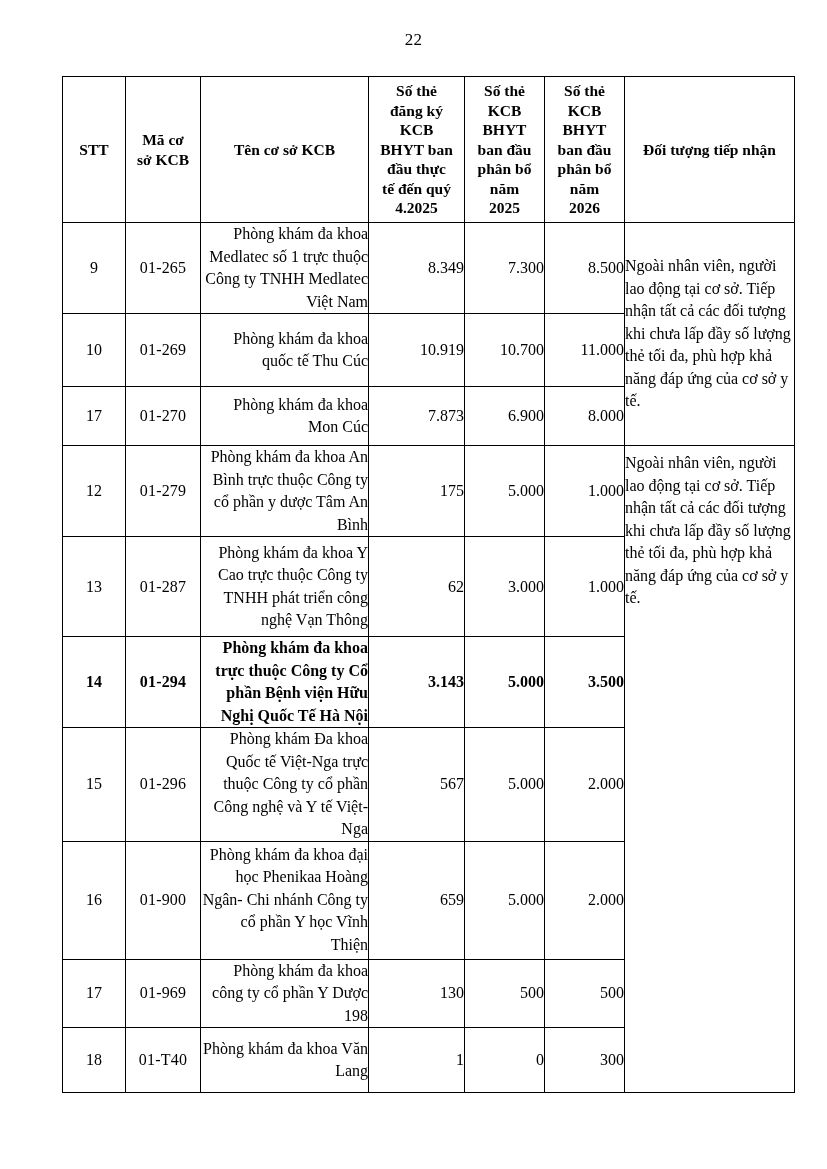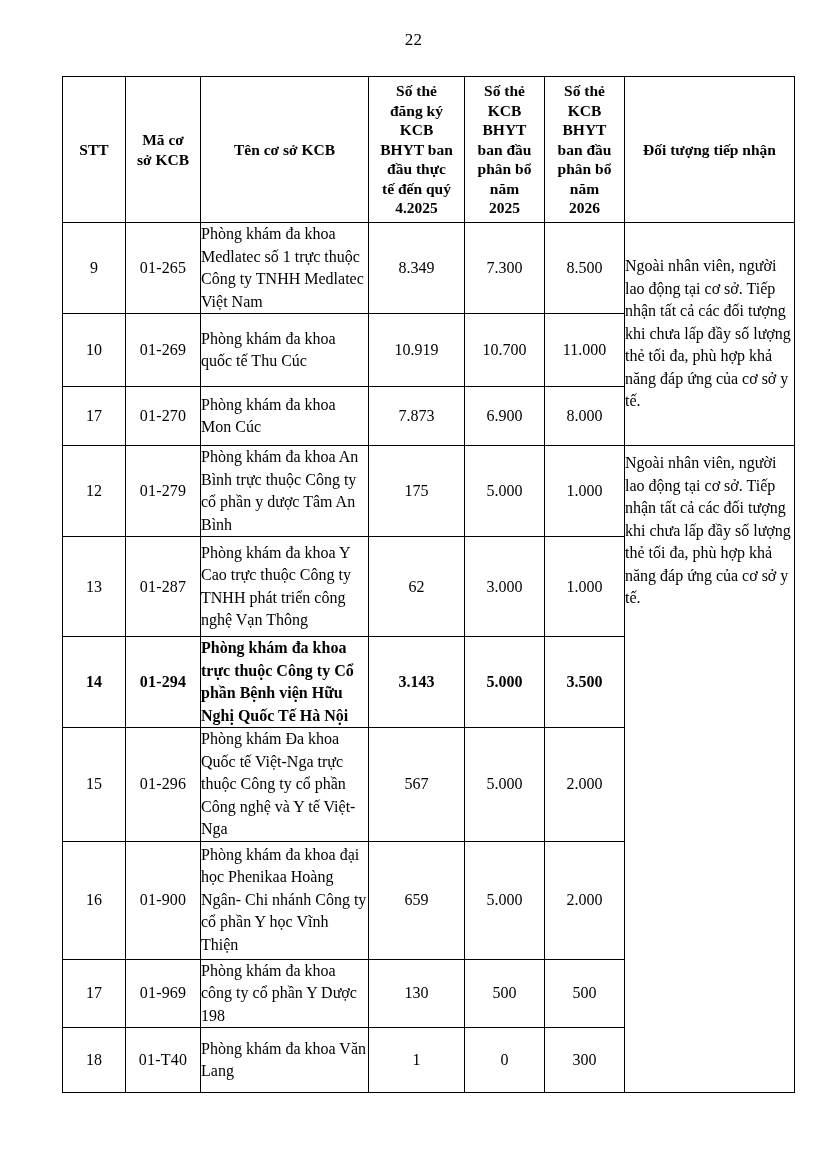--- a/index.html
+++ b/index.html
@@ -72,28 +72,28 @@
   td.cell-stt {
     text-align: center;
     font-size: 16px;
   }
   td.cell-code {
     text-align: center;
     font-size: 16px;
     letter-spacing: 0.2px;
   }
   td.cell-name {
-    text-align: left;
+    text-align: right;
     padding: 5px 4px 5px 8px;
     line-height: 22.5px;
     font-size: 16px;
     vertical-align: middle;
   }
   td.cell-num {
-    text-align: center;
+    text-align: right;
     padding-right: 11px;
     font-size: 16px;
   }
   td.cell-obj {
     text-align: left;
     vertical-align: middle;
     line-height: 22.5px;
     padding: 4px 8px;
     font-size: 16px;
   }

